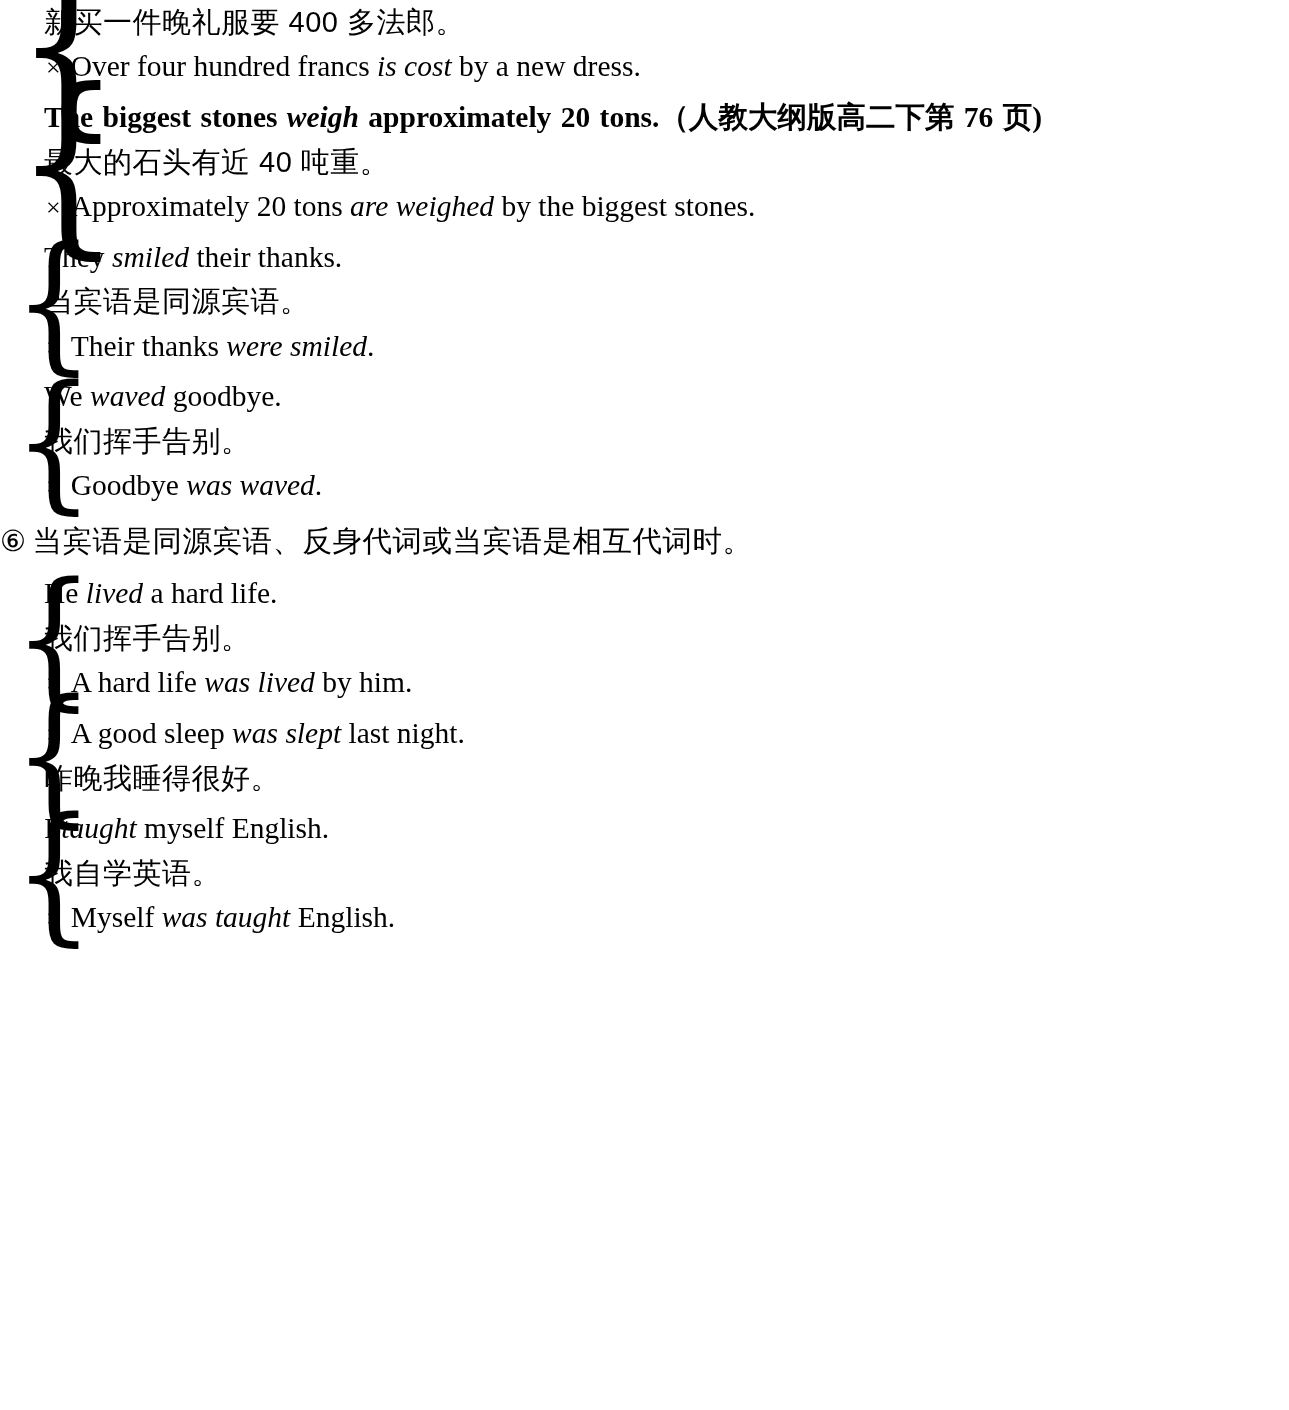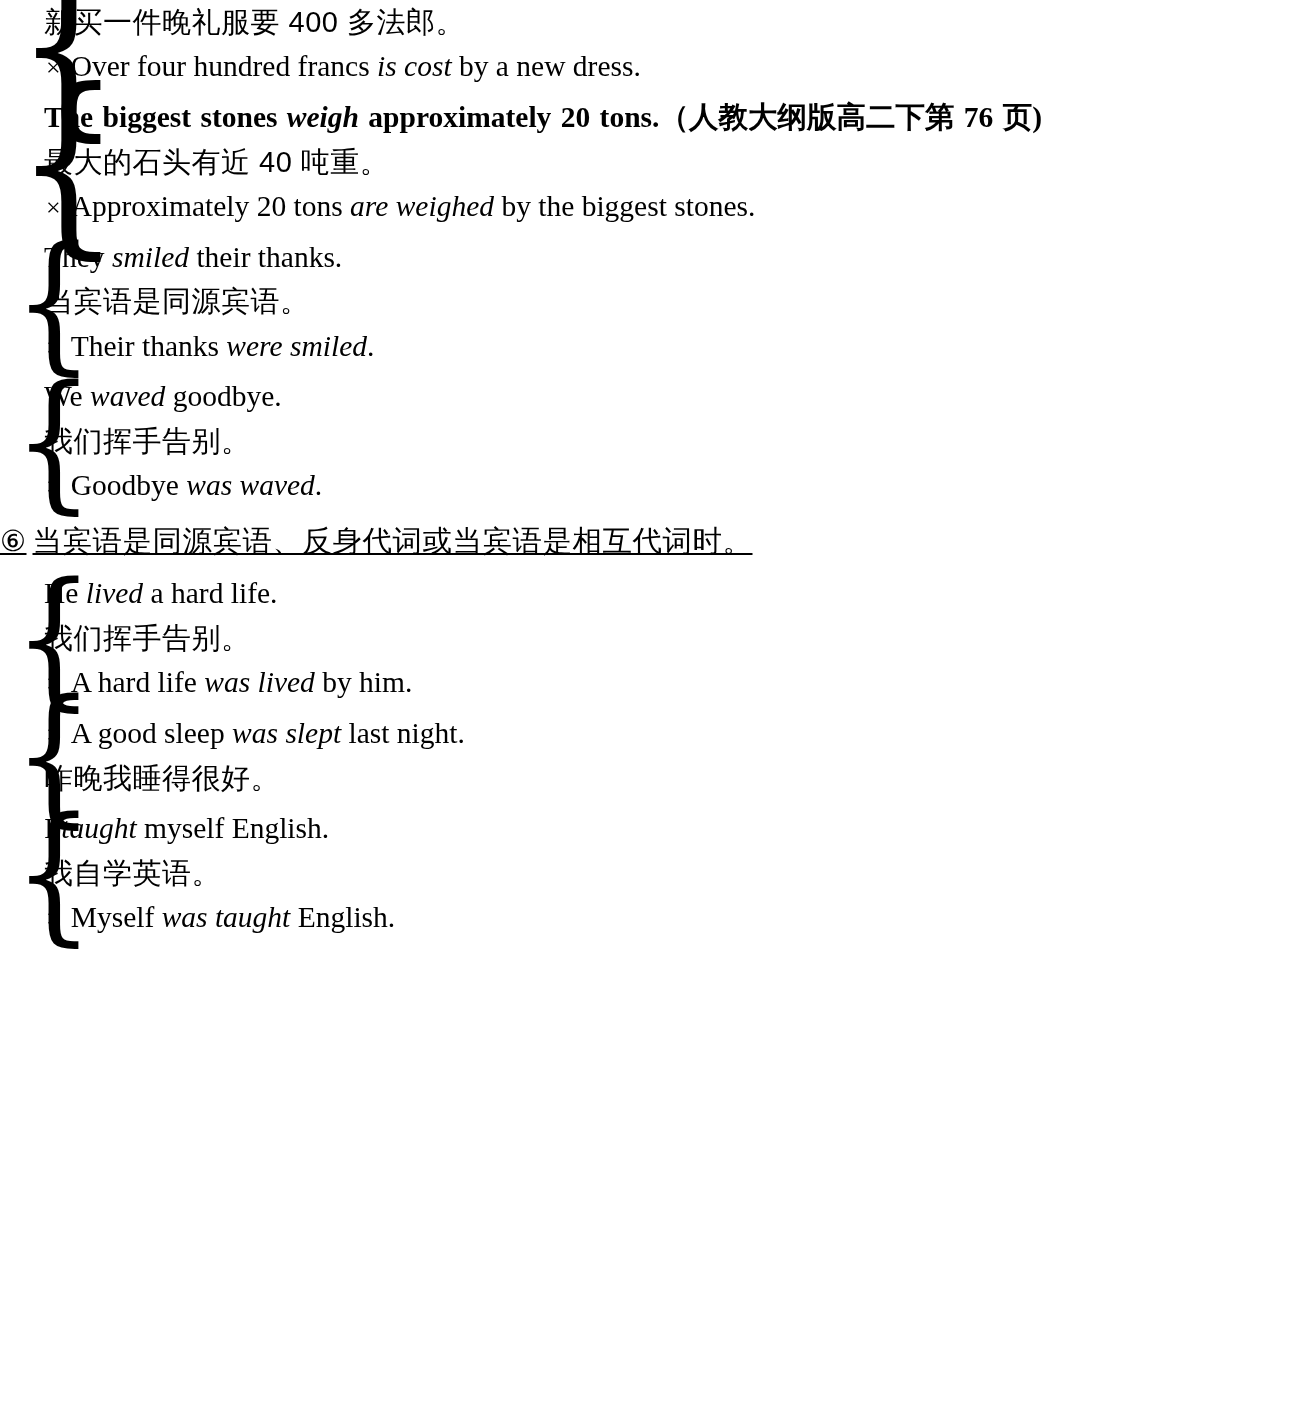--- a/index.html
+++ b/index.html
@@ -73,21 +73,20 @@
   }
   em {
     font-style: italic;
   }
   .bullet-line {
     font-size: 29.5px;
     line-height: 1.6;
     margin: 10px 0 6px 0;
     font-family: "DejaVu Serif", "Liberation Serif", serif;
     letter-spacing: 0.5px;
-    text-decoration: underline;
   }
   .circled {
     font-size: 29px;
     padding-right: 6px;
   }
   .just { text-align: justify; text-align-last: left; }
   .spaced { word-spacing: 2px; font-weight: bold; }
 </style>
 </head>
 <body>

